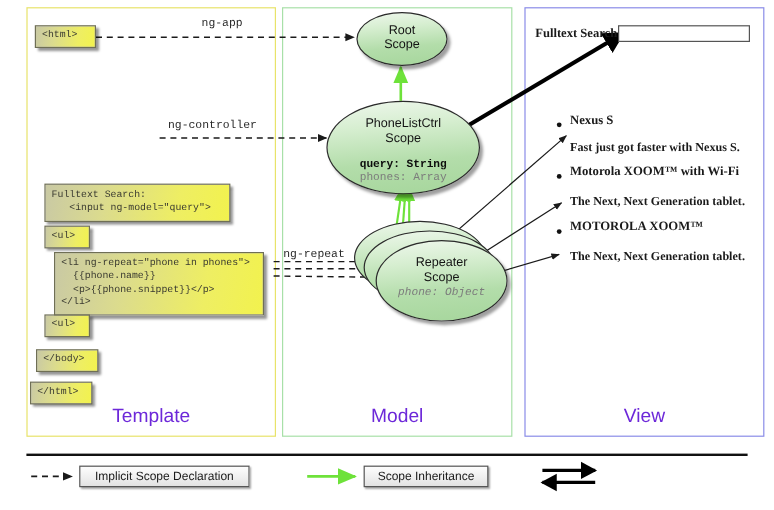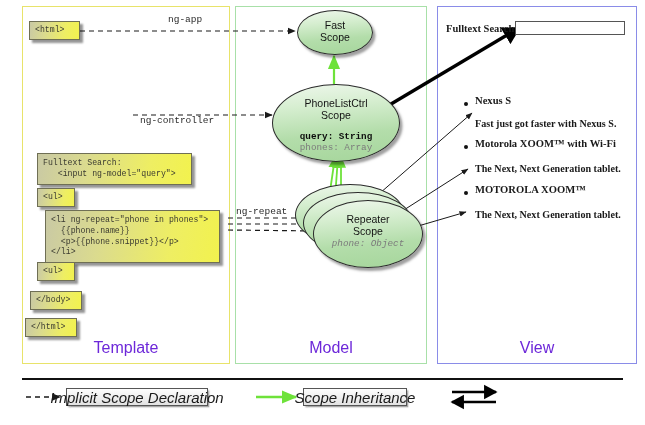--- a/index.html
+++ b/index.html
@@ -62,23 +62,23 @@
   .view-bullet{position:absolute;width:4px;height:4px;border-radius:50%;background:#111;}
   .view-item{position:absolute;font-size:10.6px;font-weight:bold;white-space:nowrap;}
   .view-snip{position:absolute;font-size:10.1px;font-weight:bold;white-space:nowrap;}
 
   
   .legend-rule{position:absolute;left:22px;top:378px;width:601px;height:2px;background:#111;}
   .legend-box{
     position:absolute;box-sizing:border-box;border:1px solid #555;
     background:linear-gradient(180deg,#fdfdfd 0%,#efefef 55%,#e2e2e2 100%);
     box-shadow:1.5px 1.5px 1.5px rgba(0,0,0,0.35);
-    font-size:15px;color:#1a1a1a;
+    font-size:10px;color:#1a1a1a;
     display:flex;align-items:center;justify-content:center;
-    font-family:"Liberation Sans", sans-serif;padding:3px 6px;white-space:nowrap;font-style:italic;
+    font-family:"Liberation Sans", sans-serif;padding:3px 6px;white-space:nowrap;
   }
   svg{position:absolute;left:0;top:0;overflow:visible;}
   #edges{width:645px;height:425px;pointer-events:none;}
 </style>
 </head>
 <body>
 
 <div id="stage">
 
   <div class="col col-template">
@@ -127,21 +127,21 @@
     <line x1="346" y1="247" x2="468" y2="169" stroke="#1a1a1a" stroke-width="1" marker-end="url(#ahThin)"></line>
     <line x1="360" y1="243" x2="466" y2="212" stroke="#1a1a1a" stroke-width="1" marker-end="url(#ahThin)"></line>
 
     <line x1="26" y1="397" x2="60" y2="397" stroke="#1a1a1a" stroke-width="1.3" stroke-dasharray="5,4" marker-end="url(#ahDash)"></line>
     <line x1="256" y1="397" x2="296" y2="397" stroke="#6ee23a" stroke-width="2.4" marker-end="url(#ahGreen)"></line>
     <line x1="452" y1="392" x2="496" y2="392" stroke="#000" stroke-width="2.6" marker-end="url(#ahThick)"></line>
     <line x1="496" y1="402" x2="452" y2="402" stroke="#000" stroke-width="2.6" marker-end="url(#ahThick)"></line>
   </svg>
 
   <div style="position:absolute;left:168px;top:14px;font-family:'Liberation Mono','DejaVu Sans Mono',monospace;font-size:9.5px;color:#2a2a2a;">ng-app</div>
-  <div style="position:absolute;left:140px;top:99px;font-family:'Liberation Mono','DejaVu Sans Mono',monospace;font-size:9.5px;color:#2a2a2a;margin-top:16px;">ng-controller</div>
+  <div style="position:absolute;left:140px;top:99px;font-family:'Liberation Mono','DejaVu Sans Mono',monospace;font-size:9.5px;color:#2a2a2a;">ng-controller</div>
   <div style="position:absolute;left:236px;top:206px;font-family:'Liberation Mono','DejaVu Sans Mono',monospace;font-size:9.5px;color:#2a2a2a;">ng-repeat</div>
 
   <div class="codebox small" style="left:29px;top:21px;width:51px;">&lt;html&gt;</div>
 
 
   <div class="codebox" style="left:37px;top:153px;width:155px;">Fulltext Search:
    &lt;input ng-model="query"&gt;</div>
 
   <div class="codebox small" style="left:37px;top:188px;width:38px;">&lt;ul&gt;</div>
 
@@ -150,21 +150,21 @@
   &lt;p&gt;{{phone.snippet}}&lt;/p&gt;
 &lt;/li&gt;</div>
 
   <div class="codebox small" style="left:37px;top:262px;width:38px;">&lt;ul&gt;</div>
 
   <div class="codebox small" style="left:30px;top:291px;width:52px;">&lt;/body&gt;</div>
 
   <div class="codebox small" style="left:25px;top:318px;width:52px;">&lt;/html&gt;</div>
 
   <div class="ellipse" style="left:297px;top:10px;width:76px;height:45px;padding-top:8px;">
-    <div class="ell-title">Fast</div>
+    <div class="ell-title">Root</div>
     <div class="ell-title">Scope</div>
   </div>
 
   <div class="ellipse" style="left:272px;top:84px;width:128px;height:78px;padding-top:12px;">
     <div class="ell-title">PhoneListCtrl</div>
     <div class="ell-title">Scope</div>
     <div class="ell-prop key" style="margin-top:9px;">query: String</div>
     <div class="ell-prop dim">phones: Array</div>
   </div>
 

